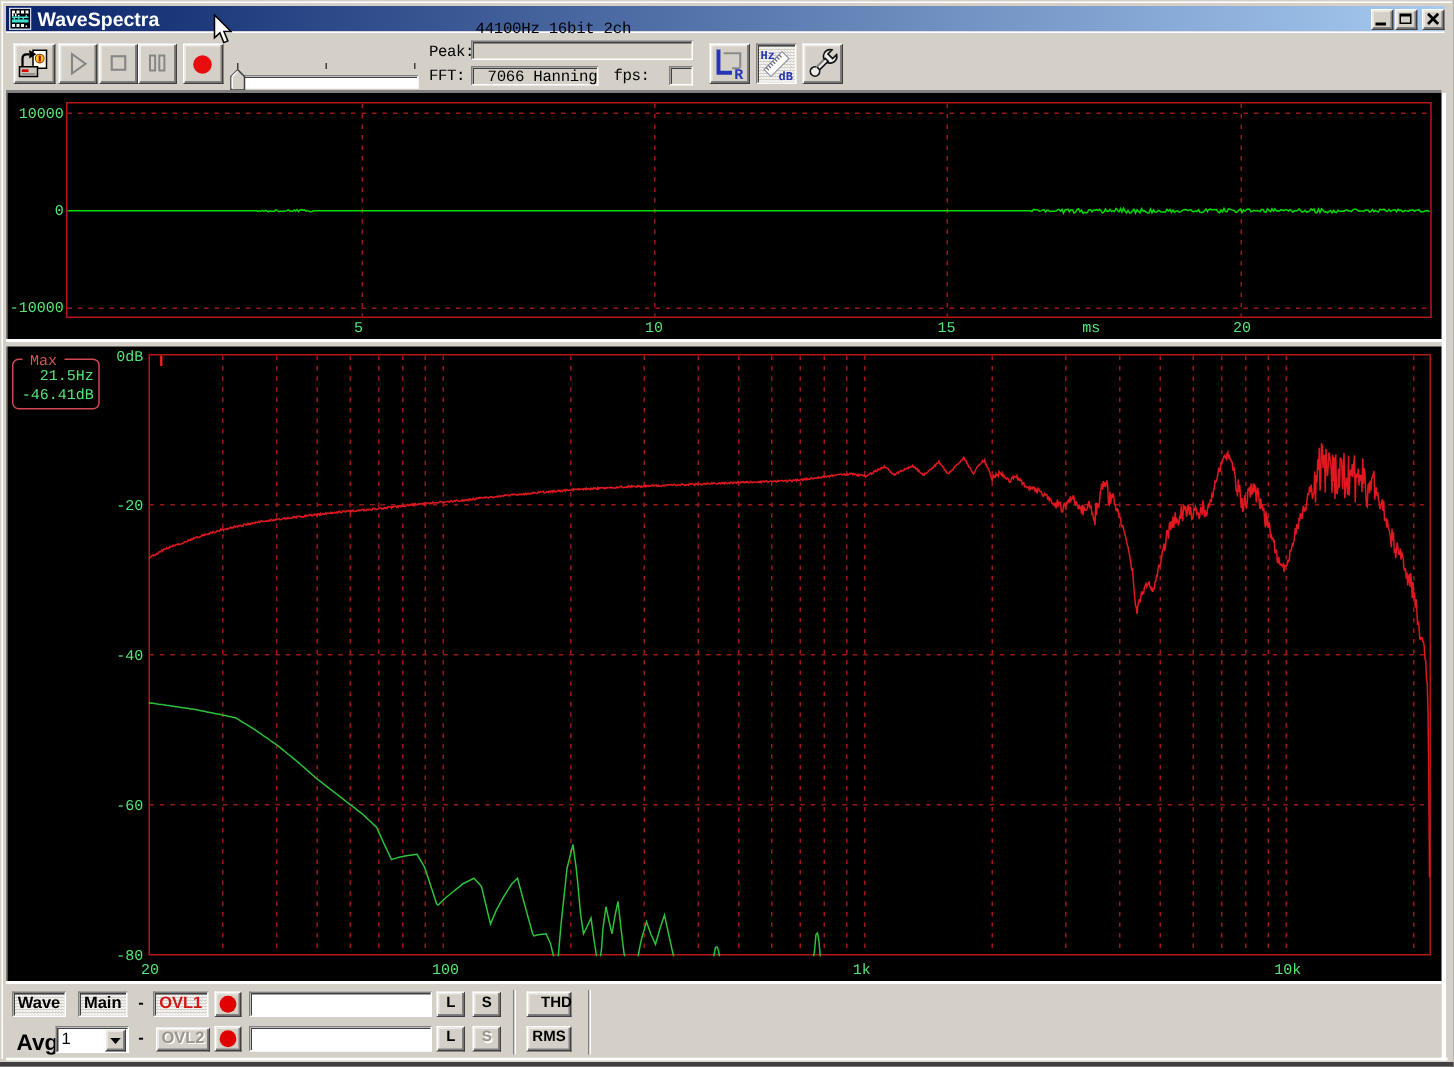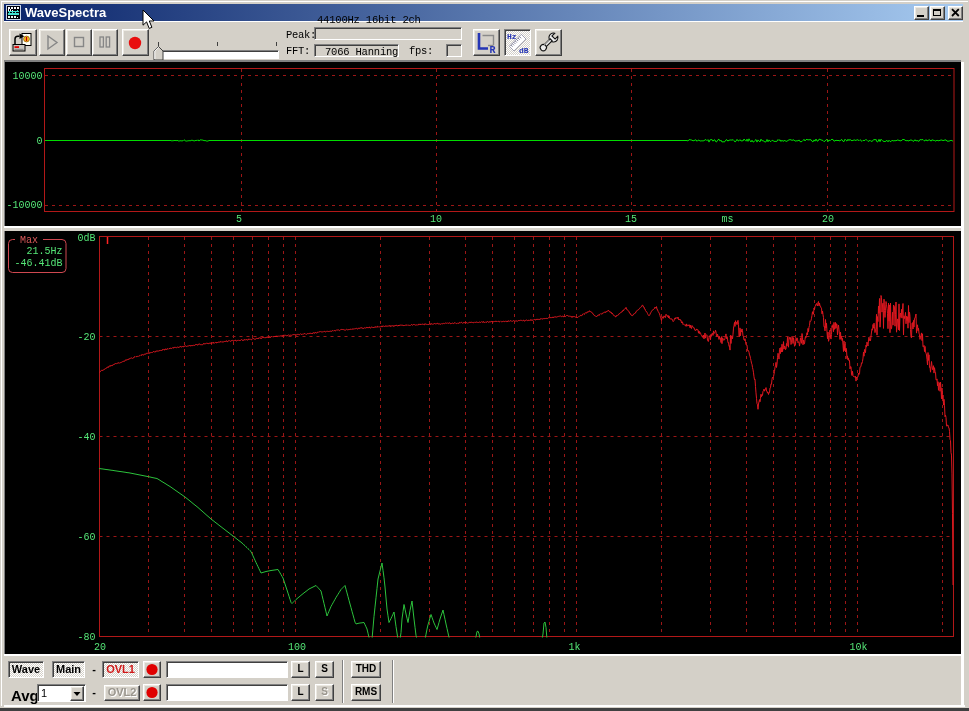--- a/index.html
+++ b/index.html
@@ -240,21 +240,21 @@
 <div class="abs raised" style="left:143px;top:661px;width:18px;height:17px;"></div>
 <svg class="abs" style="left:143px;top:661px;" width="18" height="17">
       <circle cx="9" cy="8.5" r="5.6" fill="#e00000"></circle>
     </svg>
 <div class="abs wfield" style="left:166px;top:661px;width:122px;height:17px;"></div>
 <div class="abs raised" style="left:291px;top:661px;width:19px;height:17px;"></div>
 <div class="abs" style="left:291px;top:661px;width:19px;height:17px;text-align:center;font-size:10px;font-weight:bold;line-height:16px;">L</div>
 <div class="abs raised" style="left:315px;top:661px;width:19px;height:17px;"></div>
 <div class="abs" style="left:315px;top:661px;width:19px;height:17px;text-align:center;font-size:10px;font-weight:bold;line-height:16px;">S</div>
 <div class="abs raised" style="left:351px;top:661px;width:30px;height:17px;"></div>
-<div class="abs" style="left:351px;top:661px;width:30px;height:17px;text-align:center;font-size:10px;font-weight:bold;line-height:16px;">THD</div>
+<div class="abs" style="left:351px;top:661px;width:40px;height:17px;text-align:center;font-size:10px;font-weight:bold;line-height:16px;">THD</div>
 
 <div class="abs" style="left:11px;top:687px;font-size:15px;font-weight:bold;">Avg:</div>
 <div class="abs wfield" style="left:37px;top:684px;width:49px;height:18px;"></div>
 <div class="abs" style="left:41px;top:687px;font-size:11px;">1</div>
 <div class="abs raised" style="left:70px;top:686px;width:14px;height:15px;"></div>
 <svg class="abs" style="left:70px;top:686px;" width="14" height="15">
       <path d="M3.5,6 L10.5,6 L7,10 Z" fill="#000"></path>
     </svg>
 <div class="abs" style="left:89px;top:684px;width:10px;height:17px;text-align:center;font-size:11px;font-weight:bold;line-height:16px;">-</div>
 <div class="abs raised" style="left:104px;top:685px;width:36px;height:16px;"></div>

